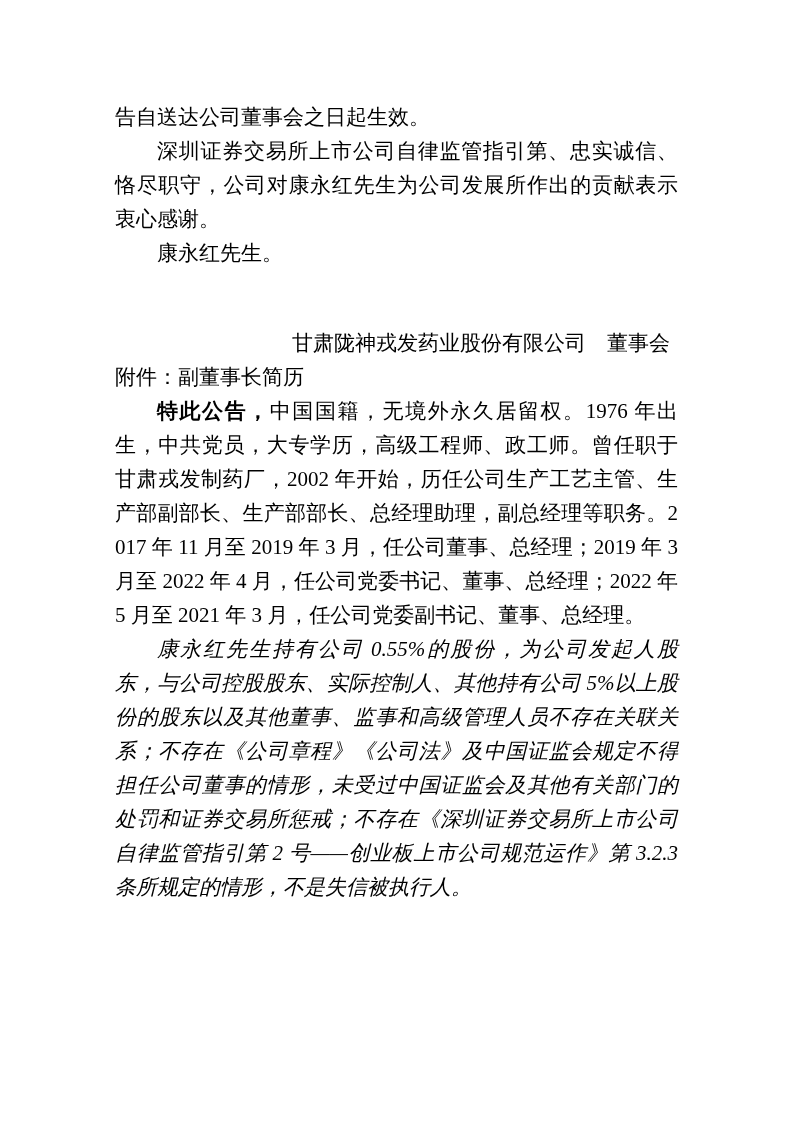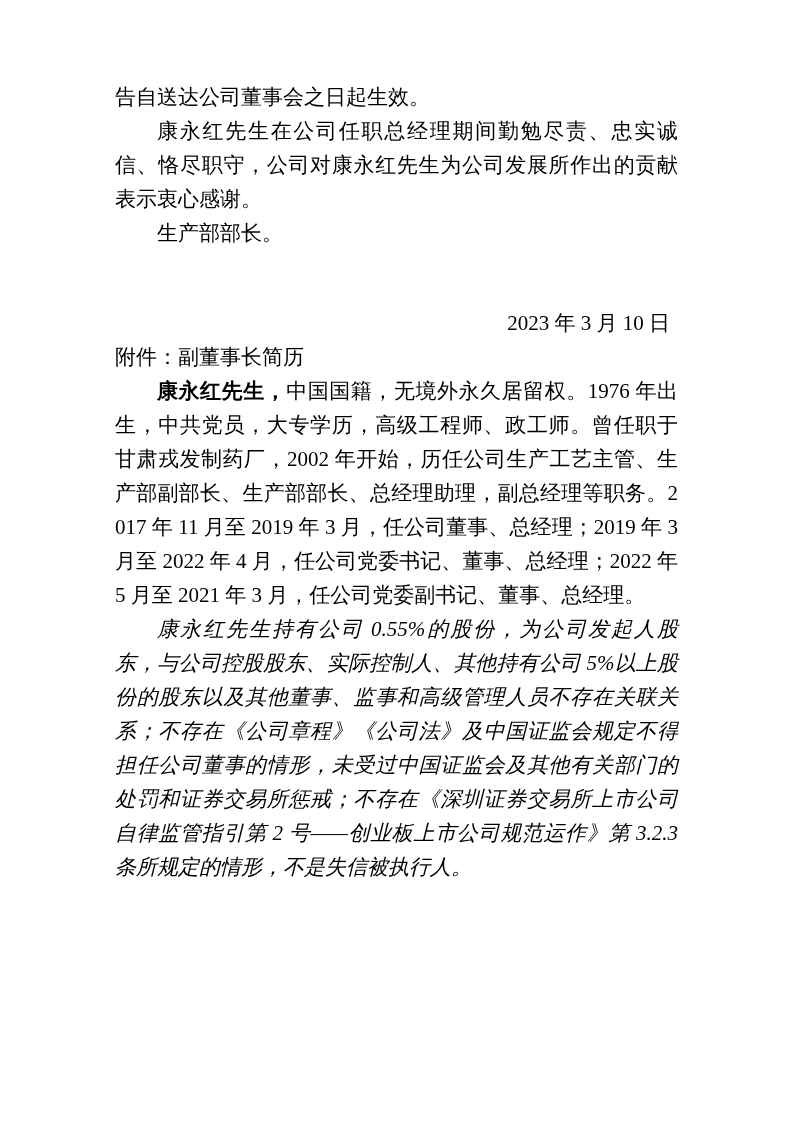--- a/index.html
+++ b/index.html
@@ -7,21 +7,21 @@
     padding: 0;
     background: #ffffff;
   }
   .page {
     position: relative;
     width: 793px;
     height: 1122px;
     margin: 0 auto;
     background: #ffffff;
     box-sizing: border-box;
-    padding: 80px 115px 0 115px;
+    padding: 100px 115px 0 115px;
     font-family: "Liberation Serif", "DejaVu Serif", serif;
     font-size: 21px;
     line-height: 34px;
     color: #000000;
     overflow: hidden;
   }
   .page p {
     margin: 0;
     text-align: justify;
     text-justify: inter-character;
@@ -50,27 +50,27 @@
     font-style: italic;
   }
 </style>
 </head>
 <body>
 
 <div class="page">
 
   <p class="body-text">告自送达公司董事会之日起生效。</p>
 
-  <p class="body-text indent">康永红先生在公司任职总经理期间勤勉尽责、忠实诚信、恪尽职守，公司对康永红先生为公司发展所作出的贡献表示衷心感谢。</p>
+  <p class="body-text indent">深圳证券交易所上市公司自律监管指引第、忠实诚信、恪尽职守，公司对康永红先生为公司发展所作出的贡献表示衷心感谢。</p>
 
-  <p class="body-text indent">生产部部长。</p>
+  <p class="body-text indent">康永红先生。</p>
 
   <div class="signature-block">
-    <p>2023 年 3 月 10 日</p>
+    <p>甘肃陇神戎发药业股份有限公司　董事会</p>
   </div>
 
   <p class="attachment-heading">附件：副董事长简历</p>
 
-  <p class="body-text indent"><span class="bio-lead">康永红先生，</span><span>中国国籍，无境外永久居留权。1976 年出生，中共党员，大专学历，高级工程师、政工师。曾任职于甘肃戎发制药厂，2002 年开始，历任公司生产工艺主管、生产部副部长、生产部部长、总经理助理，副总经理等职务。2017 年 11 月至 2019 年 3 月，任公司董事、总经理；2019 年 3 月至 2022 年 4 月，任公司党委书记、董事、总经理；2022 年 5 月至 2021 年 3 月，任公司党委副书记、董事、总经理。</span></p>
+  <p class="body-text indent"><span class="bio-lead">特此公告，</span><span>中国国籍，无境外永久居留权。1976 年出生，中共党员，大专学历，高级工程师、政工师。曾任职于甘肃戎发制药厂，2002 年开始，历任公司生产工艺主管、生产部副部长、生产部部长、总经理助理，副总经理等职务。2017 年 11 月至 2019 年 3 月，任公司董事、总经理；2019 年 3 月至 2022 年 4 月，任公司党委书记、董事、总经理；2022 年 5 月至 2021 年 3 月，任公司党委副书记、董事、总经理。</span></p>
 
   <p class="body-text indent bio-para-2">康永红先生持有公司 0.55%的股份，为公司发起人股东，与公司控股股东、实际控制人、其他持有公司 5%以上股份的股东以及其他董事、监事和高级管理人员不存在关联关系；不存在《公司章程》《公司法》及中国证监会规定不得担任公司董事的情形，未受过中国证监会及其他有关部门的处罚和证券交易所惩戒；不存在《深圳证券交易所上市公司自律监管指引第 2 号——创业板上市公司规范运作》第 3.2.3 条所规定的情形，不是失信被执行人。</p>
 
 </div>
 
 </body></html>

